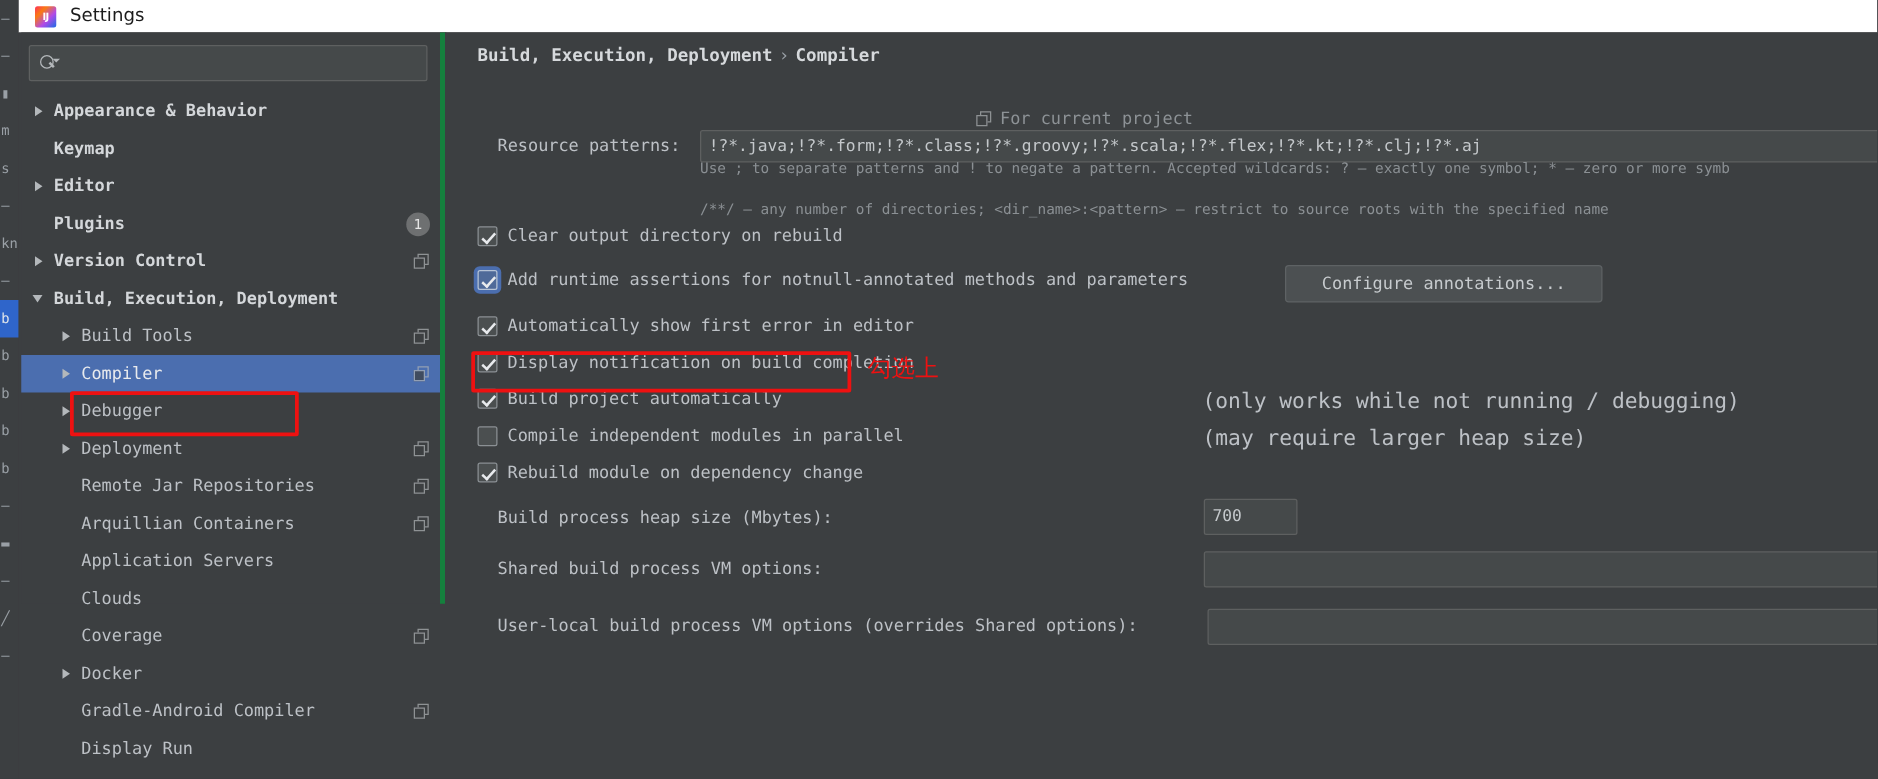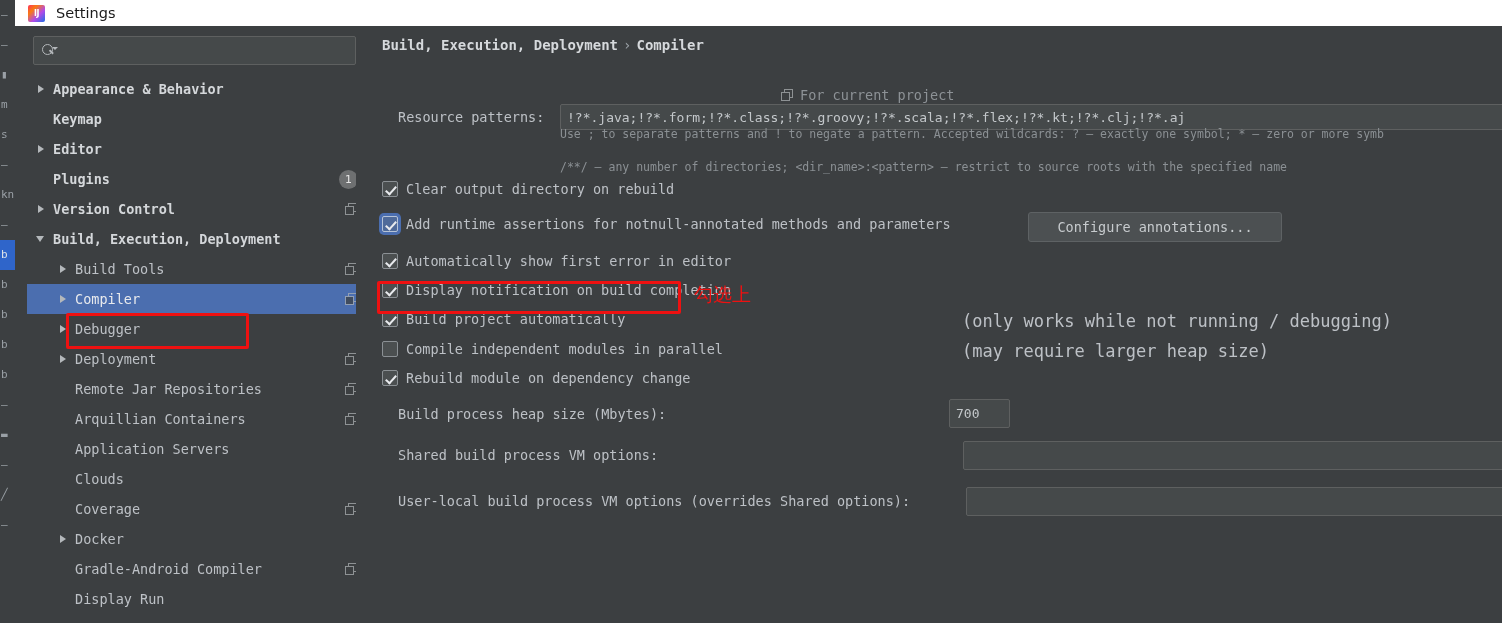--- a/index.html
+++ b/index.html
@@ -56,23 +56,23 @@
 
   
   .dialog {
     position: absolute; left: 15px; top: 26px;
     width: 1487px; height: 597px;
     background: #3c3f41;
   }
 
   
   .sidebar {
-    position: absolute; left: 12px; top: 0; width: 340px; height: 457px;
+    position: absolute; left: 2px; top: 0; width: 340px; height: 457px;
     background: #3c3f41;
-    border-right: 1px solid #15803d;
+    border-right: 5px solid #15803d;
     box-sizing: border-box;
   }
   .search-wrap { padding: 10px 10px 0 6px; }
   .search-box {
     position: relative;
     height: 27px; background: #45494a;
     border: 1px solid #5e6060; border-radius: 2px;
     display: flex; align-items: center; padding-left: 8px;
   }
   .search-icon { width: 15px; height: 15px; position: relative; flex: none; }
@@ -434,21 +434,21 @@
         <span class="cbox checked"></span>
         <span class="cb-label">Rebuild module on dependency change</span>
       </div>
 
       <div class="push-button" style="left:672px; top:186px; width:252px; height:28px;">Configure annotations...</div>
 
       <div class="note" style="left:606px; top:285px;">(only works while not running / debugging)</div>
       <div class="note" style="left:606px; top:315px;">(may require larger heap size)</div>
 
       <div class="row-label" style="left:26px; top:380px;">Build process heap size (Mbytes):</div>
-      <div class="text-field" style="left:593px; top:373px; width:61px; height:29px;">700</div>
+      <div class="text-field" style="left:607px; top:373px; width:75px; height:29px;">700</div>
 
       <div class="row-label" style="left:26px; top:421px;">Shared build process VM options:</div>
       <div class="text-field" style="left:607px; top:415px; width:587px; height:29px;"></div>
 
       <div class="row-label" style="left:26px; top:467px;">User-local build process VM options (overrides Shared options):</div>
       <div class="text-field" style="left:610px; top:461px; width:584px; height:29px;"></div>
 
       <div class="annot-box" style="left:21px; top:255px; width:298px; height:27px;"></div>
       <div class="annot-text" style="left:338px; top:256px;">勾选上</div>
     </div>

